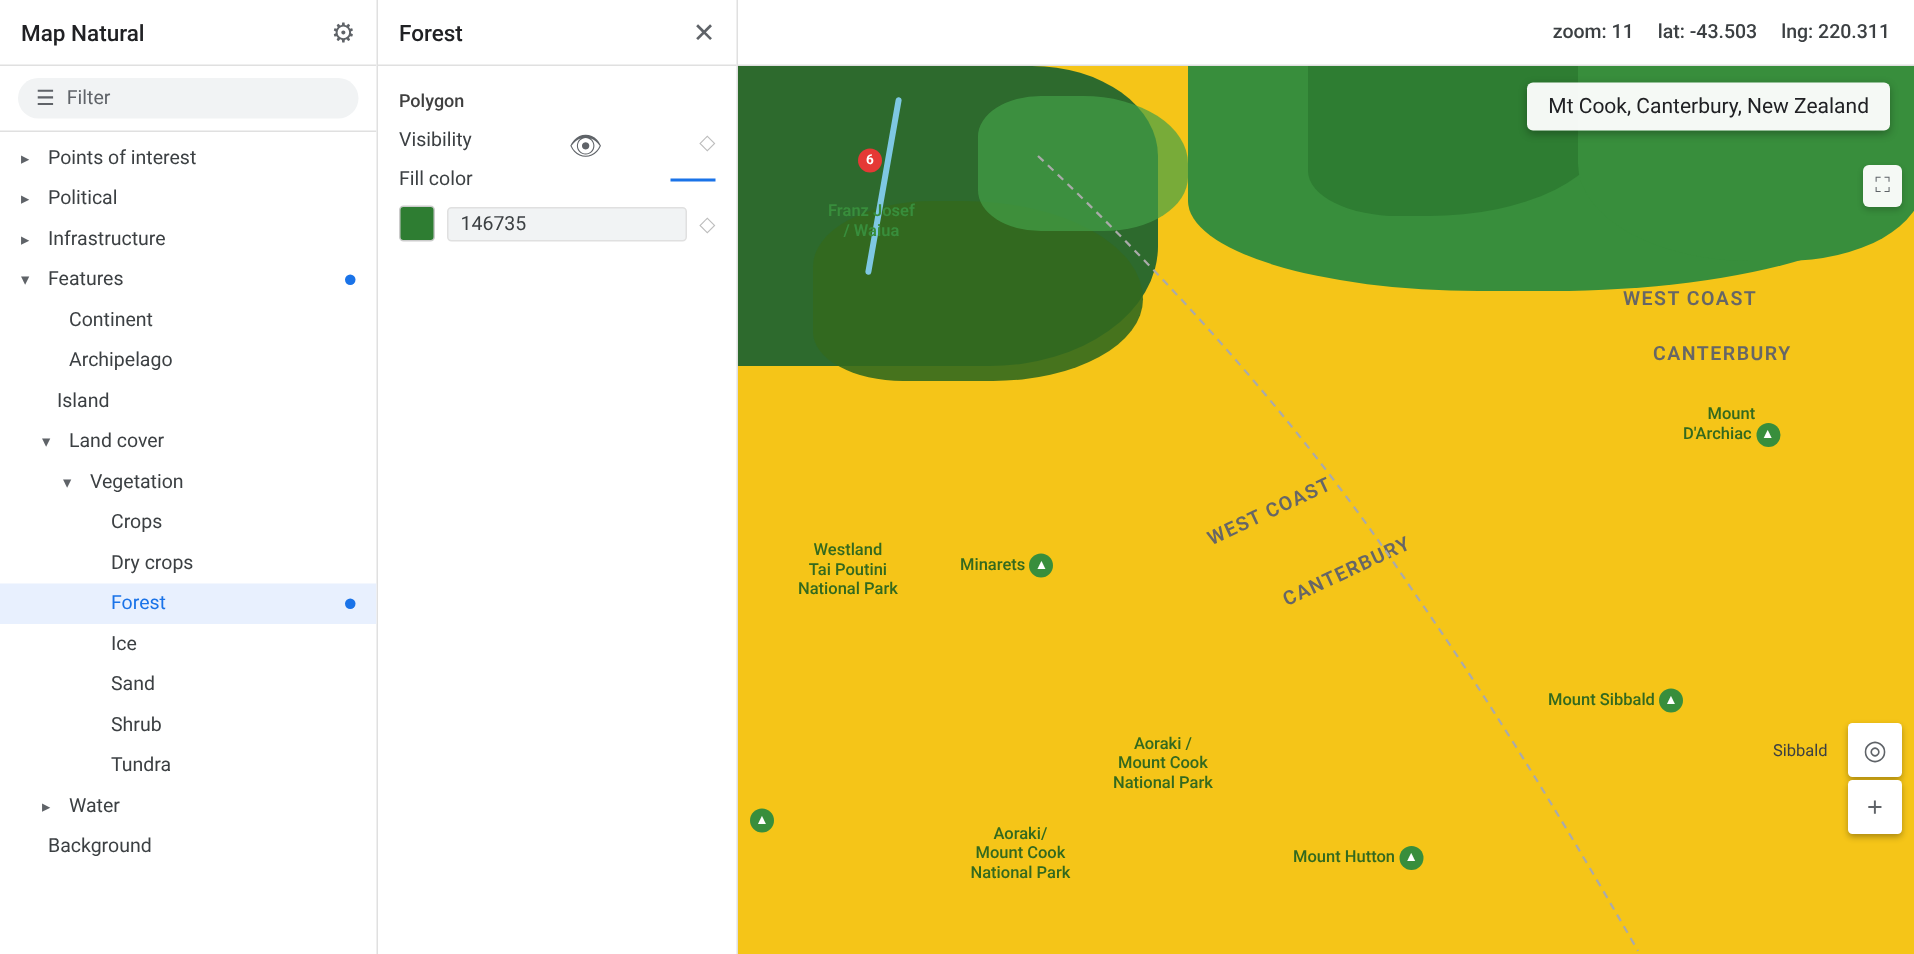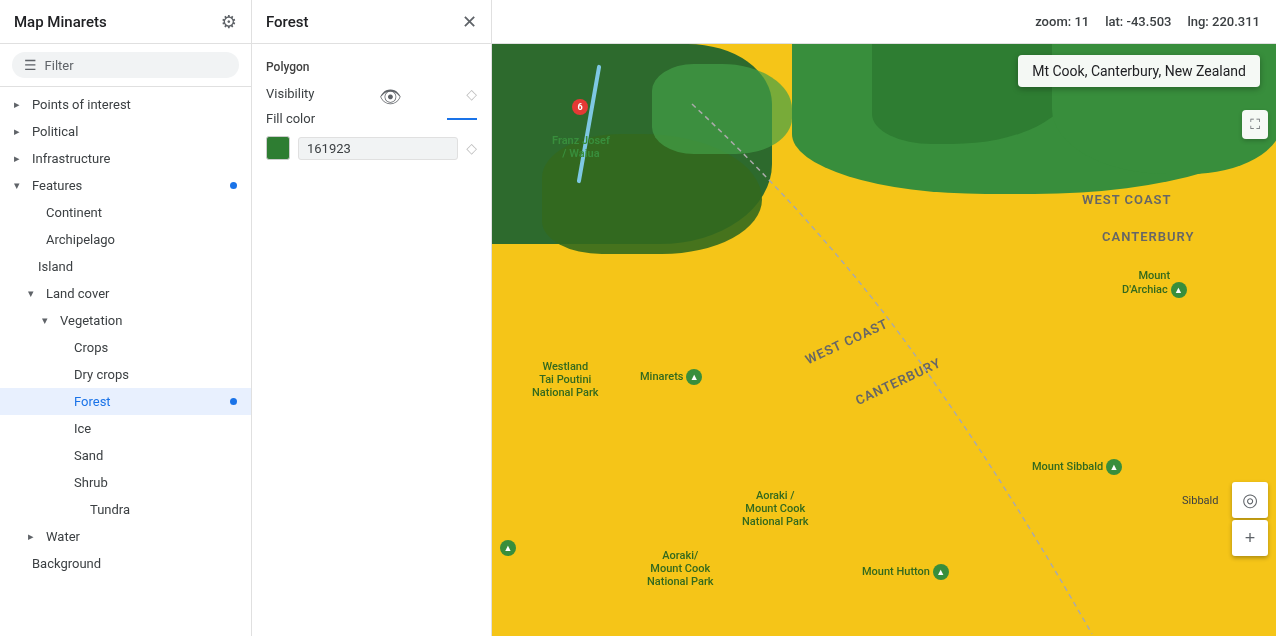--- a/index.html
+++ b/index.html
@@ -272,21 +272,21 @@
       align-items: center;
       justify-content: center;
       z-index: 5;
     }
   </style>
 </head>
 <body>
 
 <div class="sidebar">
   <div class="sidebar-header">
-    <span class="sidebar-title">Map Minarets</span>
+    <span class="sidebar-title">Map Natural</span>
     <span class="gear-icon">⚙</span>
   </div>
   <div class="filter-box">
     <div class="filter-input">
       <span class="filter-icon">☰</span>
       <span class="filter-text">Filter</span>
     </div>
   </div>
   <div class="tree-list" id="tree-list">
   <div class="tree-item" style="padding-left: 14px;">
@@ -344,21 +344,21 @@
         <span class="item-label">Ice</span>
       </div>
       <div class="tree-item" style="padding-left: 56px;">
         <span class="tree-arrow"></span>
         <span class="item-label">Sand</span>
       </div>
       <div class="tree-item" style="padding-left: 56px;">
         <span class="tree-arrow"></span>
         <span class="item-label">Shrub</span>
       </div>
-      <div class="tree-item" style="padding-left: 72px;">
+      <div class="tree-item" style="padding-left: 56px;">
         <span class="tree-arrow"></span>
         <span class="item-label">Tundra</span>
       </div>
       <div class="tree-item" style="padding-left: 28px;">
         <span class="tree-arrow">▸</span>
         <span class="item-label">Water</span>
       </div>
       <div class="tree-item" style="padding-left: 14px;">
         <span class="tree-arrow"></span>
         <span class="item-label">Background</span>
@@ -379,21 +379,21 @@
       <span class="eye-icon">👁</span>
       <span class="diamond-icon">◇</span>
     </div>
 
     <div class="fill-color-row">
       <span class="fill-label">Fill color</span>
       <div class="fill-line"></div>
     </div>
     <div class="color-row">
       <div class="color-swatch"></div>
-      <div class="color-value">161923</div>
+      <div class="color-value">146735</div>
       <span class="diamond-icon">◇</span>
     </div>
   </div>
 </div>
 
 <div class="map-area">
   <div class="map-bg"></div>
 
   <div style="position:absolute;top:44px;left:0;right:0;bottom:0;pointer-events:none;">
 

